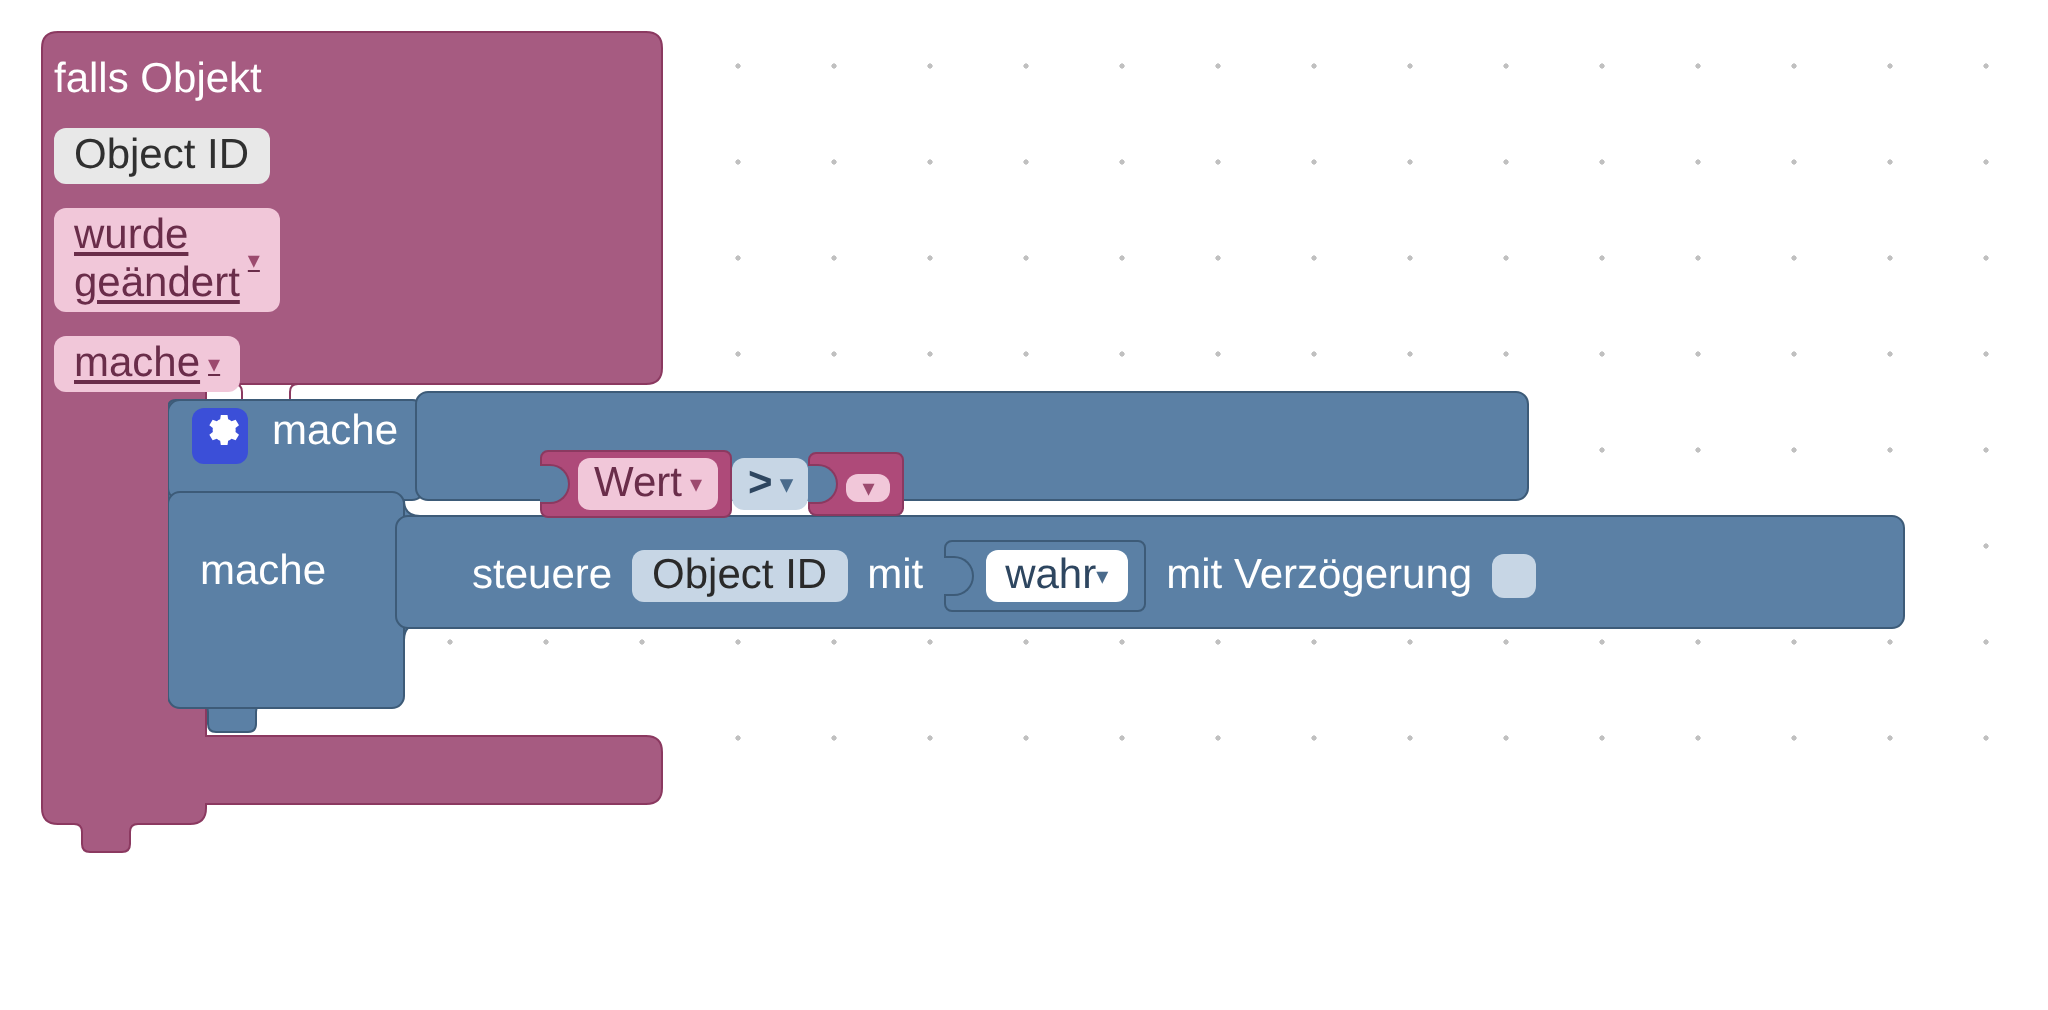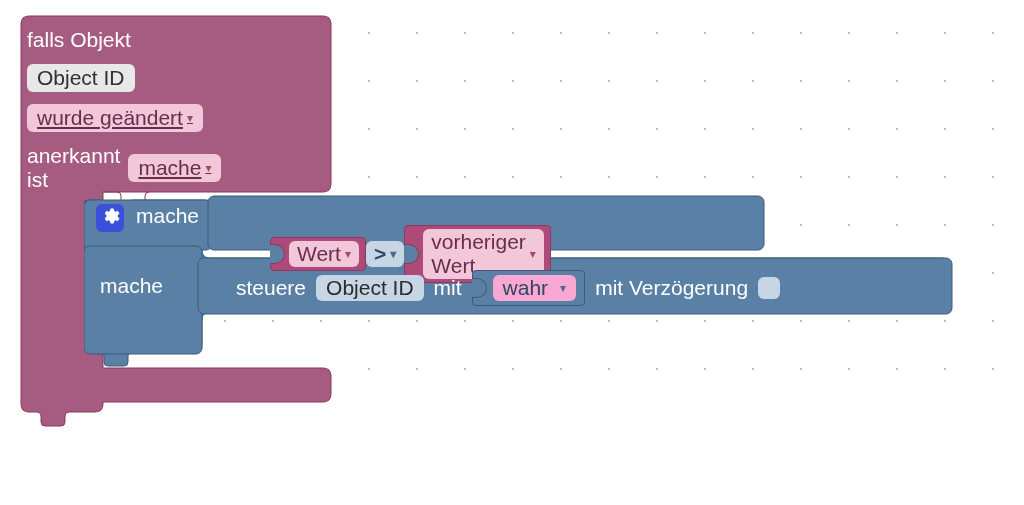--- a/index.html
+++ b/index.html
@@ -163,23 +163,23 @@
   .val-socket::before {
     content:'';
     position:absolute; left:-1px; top:50%;
     width:14px; height:18px;
     border:1px solid #3d5b78; border-left:none;
     border-radius:0 10px 10px 0;
     background:#5b80a5;
     transform:translateY(-50%);
   }
   .pill-blue {
-    background:#f9a8d4; color:#2e4660;
+    background:#ffffff; color:#2e4660;
     border-radius:6px; padding:1px 10px;
-    display:inline-flex; align-items:center; gap:12px;
+    display:inline-flex; align-items:center; gap:0;
     cursor:pointer;
   }
   .pill-blue .tri { color:#4a6b8c; font-size:12px; }
 
   .chk {
     width: 22px; height: 22px;
     background:#c7d6e5;
     border-radius:6px;
     display:inline-block;
     cursor:pointer;
@@ -213,21 +213,20 @@
       <div class="ev-line">
         <span class="field-oid">Object ID</span>
       </div>
       <div class="ev-line">
         <span class="pill-light">
           <span>wurde geändert</span>
           <span class="tri">▾</span>
         </span>
       </div>
       <div class="ev-line">
-        <span>anerkannt ist</span>
         <span class="pill-light">
           <span>mache</span>
           <span class="tri">▾</span>
         </span>
       </div>
     </div>
   </div>
 
   <div class="if-block">
     <svg class="if-svg" width="900" height="200">
@@ -275,21 +274,20 @@
             <span>Wert</span>
             <span class="tri">▾</span>
           </span>
         </span>
         <span class="op-dd">
           <span>&gt;</span>
           <span class="tri">▾</span>
         </span>
         <span class="magenta-socket">
           <span class="pill-mag">
-            <span>vorheriger Wert</span>
             <span class="tri">▾</span>
           </span>
         </span>
       </div>
     </div>
 
     <div class="steuere-row">
       <div class="steuere-content">
         <span>steuere</span>
         <span class="field-oid-blue">Object ID</span>

